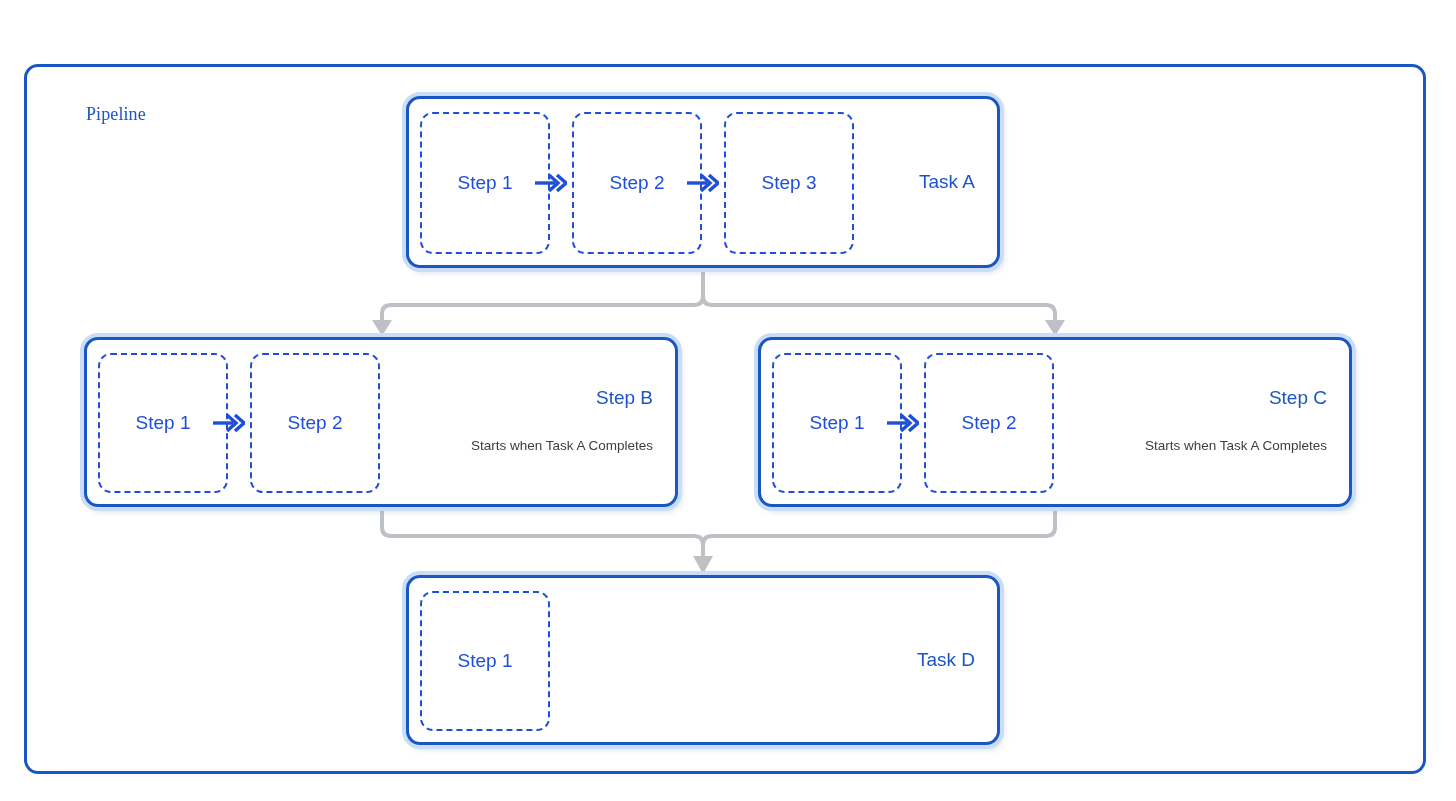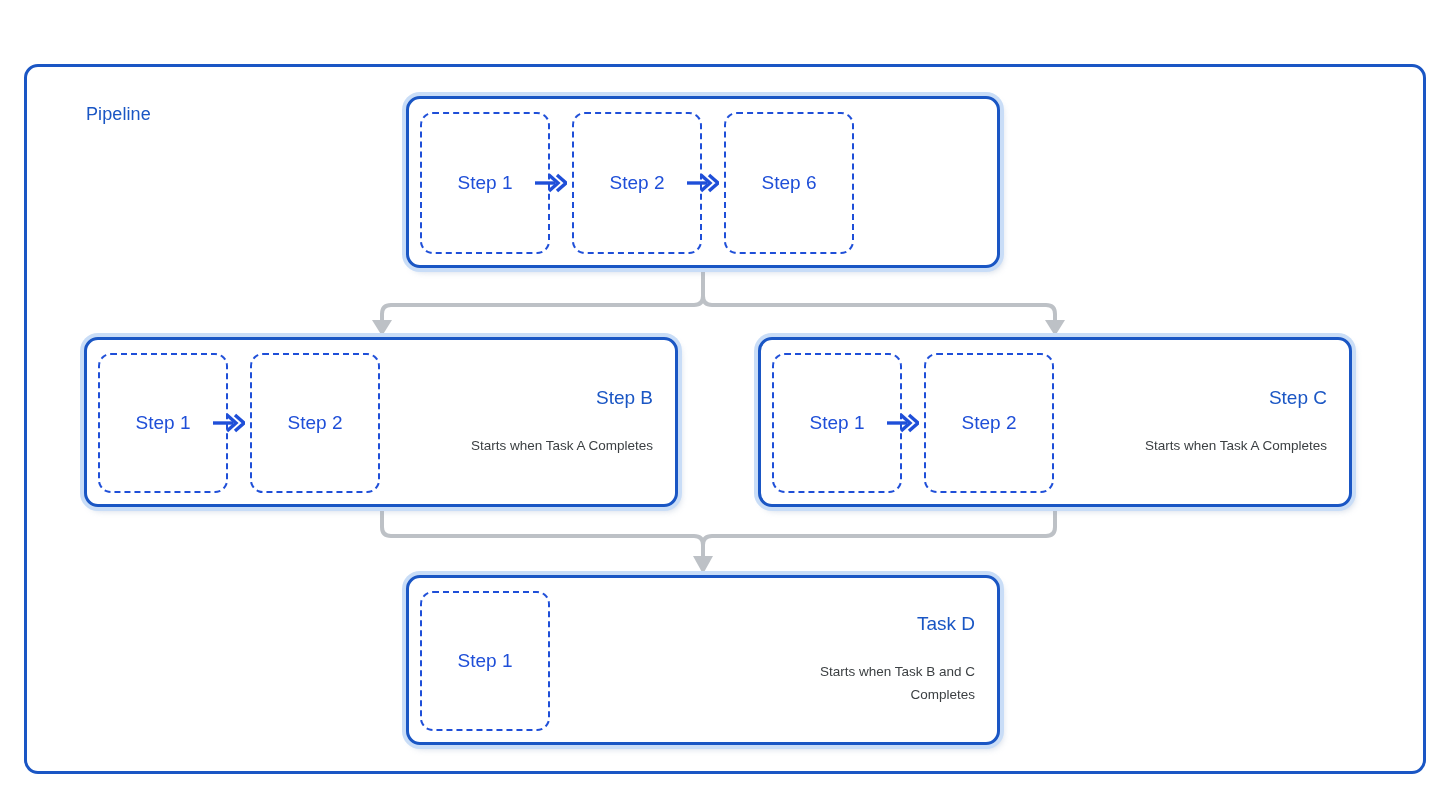--- a/index.html
+++ b/index.html
@@ -36,20 +36,21 @@
   }
 
   .pipeline-label {
     position: absolute;
     left: 86px;
     top: 104px;
     font-size: 18px;
     color: #1a56c4;
     letter-spacing: 0.1px;
     white-space: nowrap;
+    font-family: Liberation Serif, serif;
   }
 
   
   .connectors {
     position: absolute;
     left: 0; top: 0;
     width: 1456px;
     height: 801px;
     pointer-events: none;
   }
@@ -183,21 +184,25 @@
         <div class="step-gap"></div>
         <div class="step">Step 2</div>
         <div class="step-arrow">
           <svg width="34" height="22" viewBox="0 0 34 22" aria-hidden="true">
             <path d="M2 11 H22" stroke="#1f4fd8" stroke-width="3.4" stroke-linecap="butt" fill="none"></path>
             <path d="M16 3 L25 11 L16 19" stroke="#1f4fd8" stroke-width="3.4" fill="none" stroke-linecap="butt" stroke-linejoin="miter"></path>
             <path d="M24 3 L33 11 L24 19" stroke="#1f4fd8" stroke-width="3.4" fill="none" stroke-linecap="butt" stroke-linejoin="miter"></path>
           </svg>
         </div>
         <div class="step-gap"></div>
-        <div class="step">Step 6</div>
+        <div class="step">Step 3</div>
+      </div>
+      <div class="task-label single">
+        <div class="task-title">Task A</div>
+
       </div>
     </div>
   </div>
 
   <div class="task" id="task-b">
     <div class="task-inner">
       <div class="steps">
         <div class="step">Step 1</div>
         <div class="step-arrow">
           <svg width="34" height="22" viewBox="0 0 34 22" aria-hidden="true">
@@ -237,18 +242,17 @@
     </div>
   </div>
 
   <div class="task" id="task-d">
     <div class="task-inner">
       <div class="steps">
         <div class="step">Step 1</div>
       </div>
       <div class="task-label">
         <div class="task-title">Task D</div>
-        <div class="task-sub">Starts when Task B and C Completes</div>
       </div>
     </div>
   </div>
 
 </div>
 
 </body></html>

